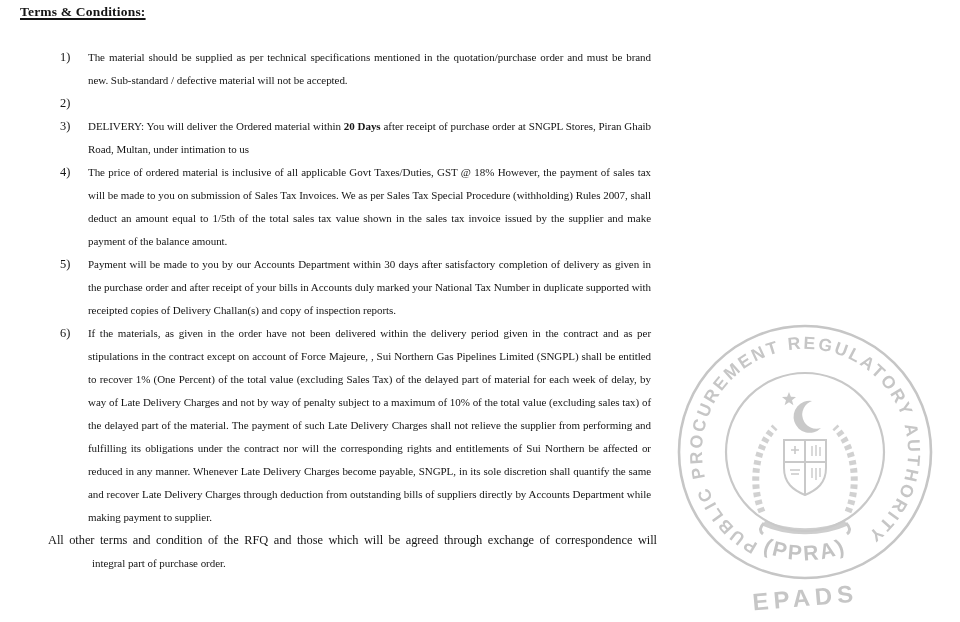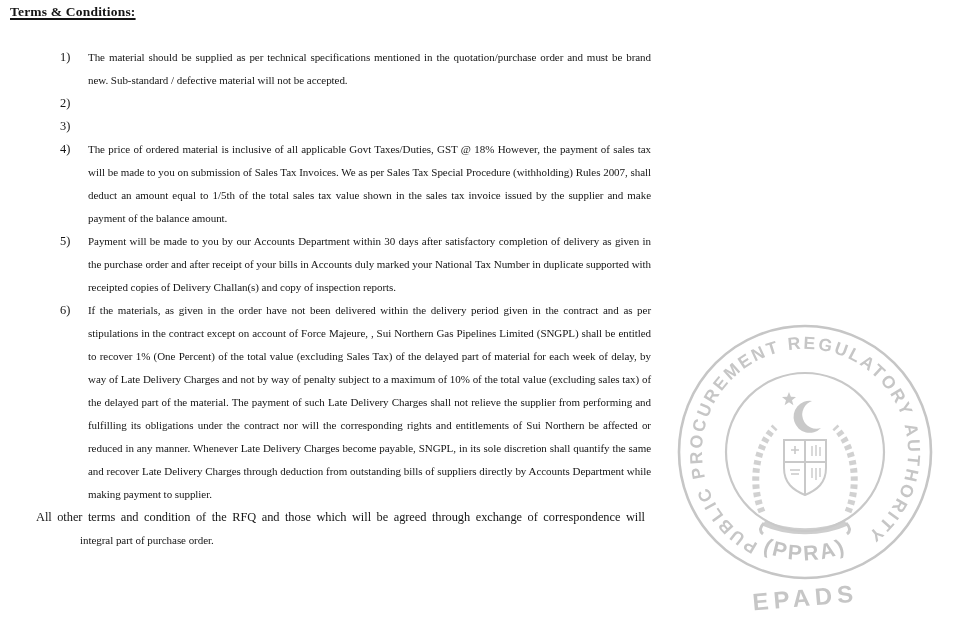--- a/index.html
+++ b/index.html
@@ -22,37 +22,37 @@
     font-family:"Liberation Sans", sans-serif;font-weight:bold;
     font-size:21px;letter-spacing:2.5px;fill:#c3c3c3;
   }
   .wm-epads-text{
     font-family:"Liberation Sans", sans-serif;font-weight:bold;
     font-size:24px;letter-spacing:5px;fill:#c6c6c6;
   }
   
   .doc{position:relative;z-index:1;}
   .doc-title{
-    display:inline-block;margin:3px 0 0 10px;
+    display:inline-block;margin:3px 0 0 20px;
     font-size:13.5px;font-weight:bold;line-height:17px;
     text-decoration:underline;text-decoration-thickness:1.5px;text-underline-offset:2px;
     letter-spacing:.2px;
   }
   .terms-list{margin-top:26px;}
   .term-item{display:flex;align-items:flex-start;}
   .term-num{
     flex:none;margin-left:60px;width:28px;
     font-size:12.4px;line-height:23px;
   }
   .term-text{
     width:563px;font-size:11px;line-height:23px;
     text-align:justify;letter-spacing:-0.05px;
   }
   .bold{font-weight:bold;}
-  .closing{margin-left:36px;}
+  .closing{margin-left:48px;}
   .closing-line1{
     width:609px;font-size:12.4px;line-height:23px;
     text-align:justify;text-align-last:justify;letter-spacing:-0.05px;
   }
   .closing-line2{
     margin-left:44px;font-size:11px;line-height:23px;letter-spacing:-0.05px;
   }
 </style>
 </head>
 <body>
@@ -114,20 +114,21 @@
         <div class="term-num">1)</div>
         <div class="term-text">The material should be supplied as per technical specifications mentioned in the quotation/purchase order and must be brand new. Sub-standard / defective material will not be accepted.</div>
       </div>
 
       <div class="term-item">
         <div class="term-num">2)</div>
       </div>
 
       <div class="term-item">
         <div class="term-num">3)</div>
+        <div class="term-text"><span>DELIVERY: You will deliver the Ordered material within </span><span class="bold">20 Days</span><span> after receipt of purchase order at SNGPL Stores, Piran Ghaib Road, Multan, under intimation to us</span></div>
       </div>
 
       <div class="term-item">
         <div class="term-num">4)</div>
         <div class="term-text">The price of ordered material is inclusive of all applicable Govt Taxes/Duties, GST @ 18% However, the payment of sales tax will be made to you on submission of Sales Tax Invoices. We as per Sales Tax Special Procedure (withholding) Rules 2007, shall deduct an amount equal to 1/5th of the total sales tax value shown in the sales tax invoice issued by the supplier and make payment of the balance amount.</div>
       </div>
 
       <div class="term-item">
         <div class="term-num">5)</div>
         <div class="term-text">Payment will be made to you by our Accounts Department within 30 days after satisfactory completion of delivery as given in the purchase order and after receipt of your bills in Accounts duly marked your National Tax Number in duplicate supported with receipted copies of Delivery Challan(s) and copy of inspection reports.</div>

